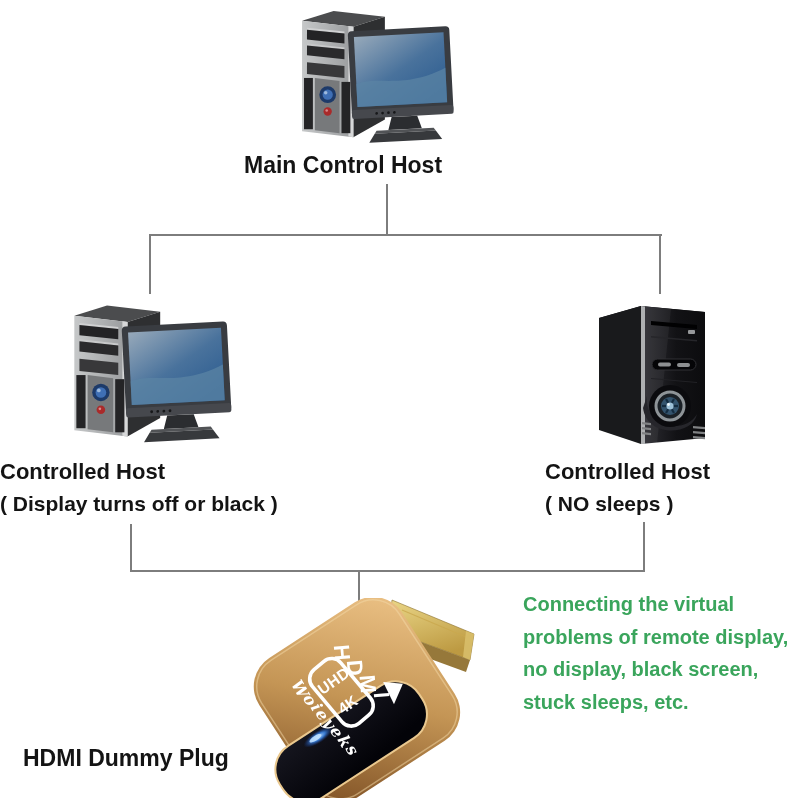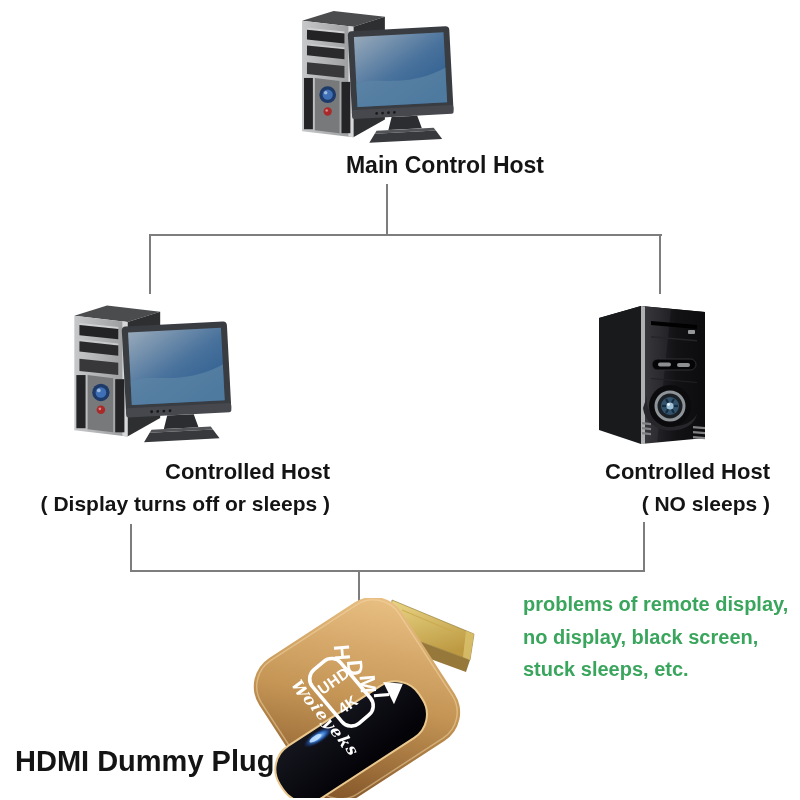--- a/index.html
+++ b/index.html
@@ -1,27 +1,27 @@
 <!DOCTYPE html>
 <html><head>
 <meta charset="utf-8">
 <style>
   html,body{margin:0;padding:0}
   body{
     width:800px;height:800px;position:relative;background:#ffffff;
     font-family:"Liberation Sans",sans-serif;overflow:hidden;
   }
   .line{position:absolute;background:#7d7d7d}
-  .lbl{position:absolute;font-weight:bold;color:#141414;text-align:right;white-space:nowrap}
+  .lbl{position:absolute;font-weight:bold;color:#141414;text-align:left;white-space:nowrap}
   .lbl-main{left:244px;top:152px;width:300px;font-size:23px}
   .lbl-left-title{left:0;top:459px;width:330px;font-size:22px}
   .lbl-left-sub{left:0;top:492px;width:330px;font-size:21px}
   .lbl-right-title{left:545px;top:459px;width:225px;font-size:22px}
   .lbl-right-sub{left:545px;top:492px;width:225px;font-size:21px}
-  .lbl-plug{left:15px;top:745px;width:250px;font-size:29px}
+  .lbl-plug{left:23px;top:745px;width:250px;font-size:23px}
   .note{
     position:absolute;left:523px;top:588px;width:277px;
     font-weight:bold;font-size:20px;line-height:32.5px;
     color:#3aa55c;white-space:nowrap;
   }
   .art{position:absolute}
   .pc-top{left:288px;top:3px;width:178px;height:144px}
   .pc-left{left:60px;top:297px;width:184px;height:150px}
   .tower-right{left:593px;top:296px;width:120px;height:152px}
   .plug-img{left:252px;top:598px;width:235px;height:200px}
@@ -82,21 +82,21 @@
 
 <div class="line" style="left:386px;top:184px;width:2px;height:51px"></div>
 <div class="line" style="left:149px;top:234px;width:513px;height:2px"></div>
 <div class="line" style="left:149px;top:236px;width:2px;height:58px"></div>
 <div class="line" style="left:659px;top:236px;width:2px;height:58px"></div>
 
 <svg class="art pc-left" viewBox="0 0 180 146">
     <use href="#pc"></use>
   </svg>
 <div class="lbl lbl-left-title">Controlled Host</div>
-<div class="lbl lbl-left-sub">( Display turns off or sleeps )</div>
+<div class="lbl lbl-left-sub">( Display turns off or black )</div>
 
 <svg class="art tower-right" viewBox="0 0 120 152">
   <defs>
     <linearGradient id="btF" x1="0" y1="0" x2="1" y2="0">
       <stop offset="0" stop-color="#303036"></stop>
         <stop offset="0.55" stop-color="#121215"></stop>
         <stop offset="1" stop-color="#0c0c0e"></stop>
     </linearGradient>
   </defs>
   <polygon points="6,22 48,10 112,16 74,26" fill="#0d0d0f"></polygon>
@@ -182,16 +182,17 @@
       <rect x="0" y="0" width="70" height="37" rx="12" fill="none" stroke="#ffffff" stroke-width="3.6"></rect>
       <text transform="translate(25,35) rotate(-85)" font-size="15.5" font-weight="bold" letter-spacing="0.5">UHD</text>
       <text transform="translate(53,32) rotate(-85)" font-size="15.5" font-weight="bold">4K</text>
     </g>
     <text x="2" y="66" font-size="16" font-style="italic" font-weight="bold" font-family="DejaVu Serif, serif" letter-spacing="1.5" rotate="10">Woieyeks</text>
   </g>
 </svg>
 <div class="lbl lbl-plug">HDMI Dummy Plug</div>
 
 <div class="note">
+  <div>Connecting the virtual</div>
   <div>problems of remote display,</div>
   <div>no display, black screen,</div>
   <div>stuck sleeps, etc.</div>
 </div>
 
 </body></html>

